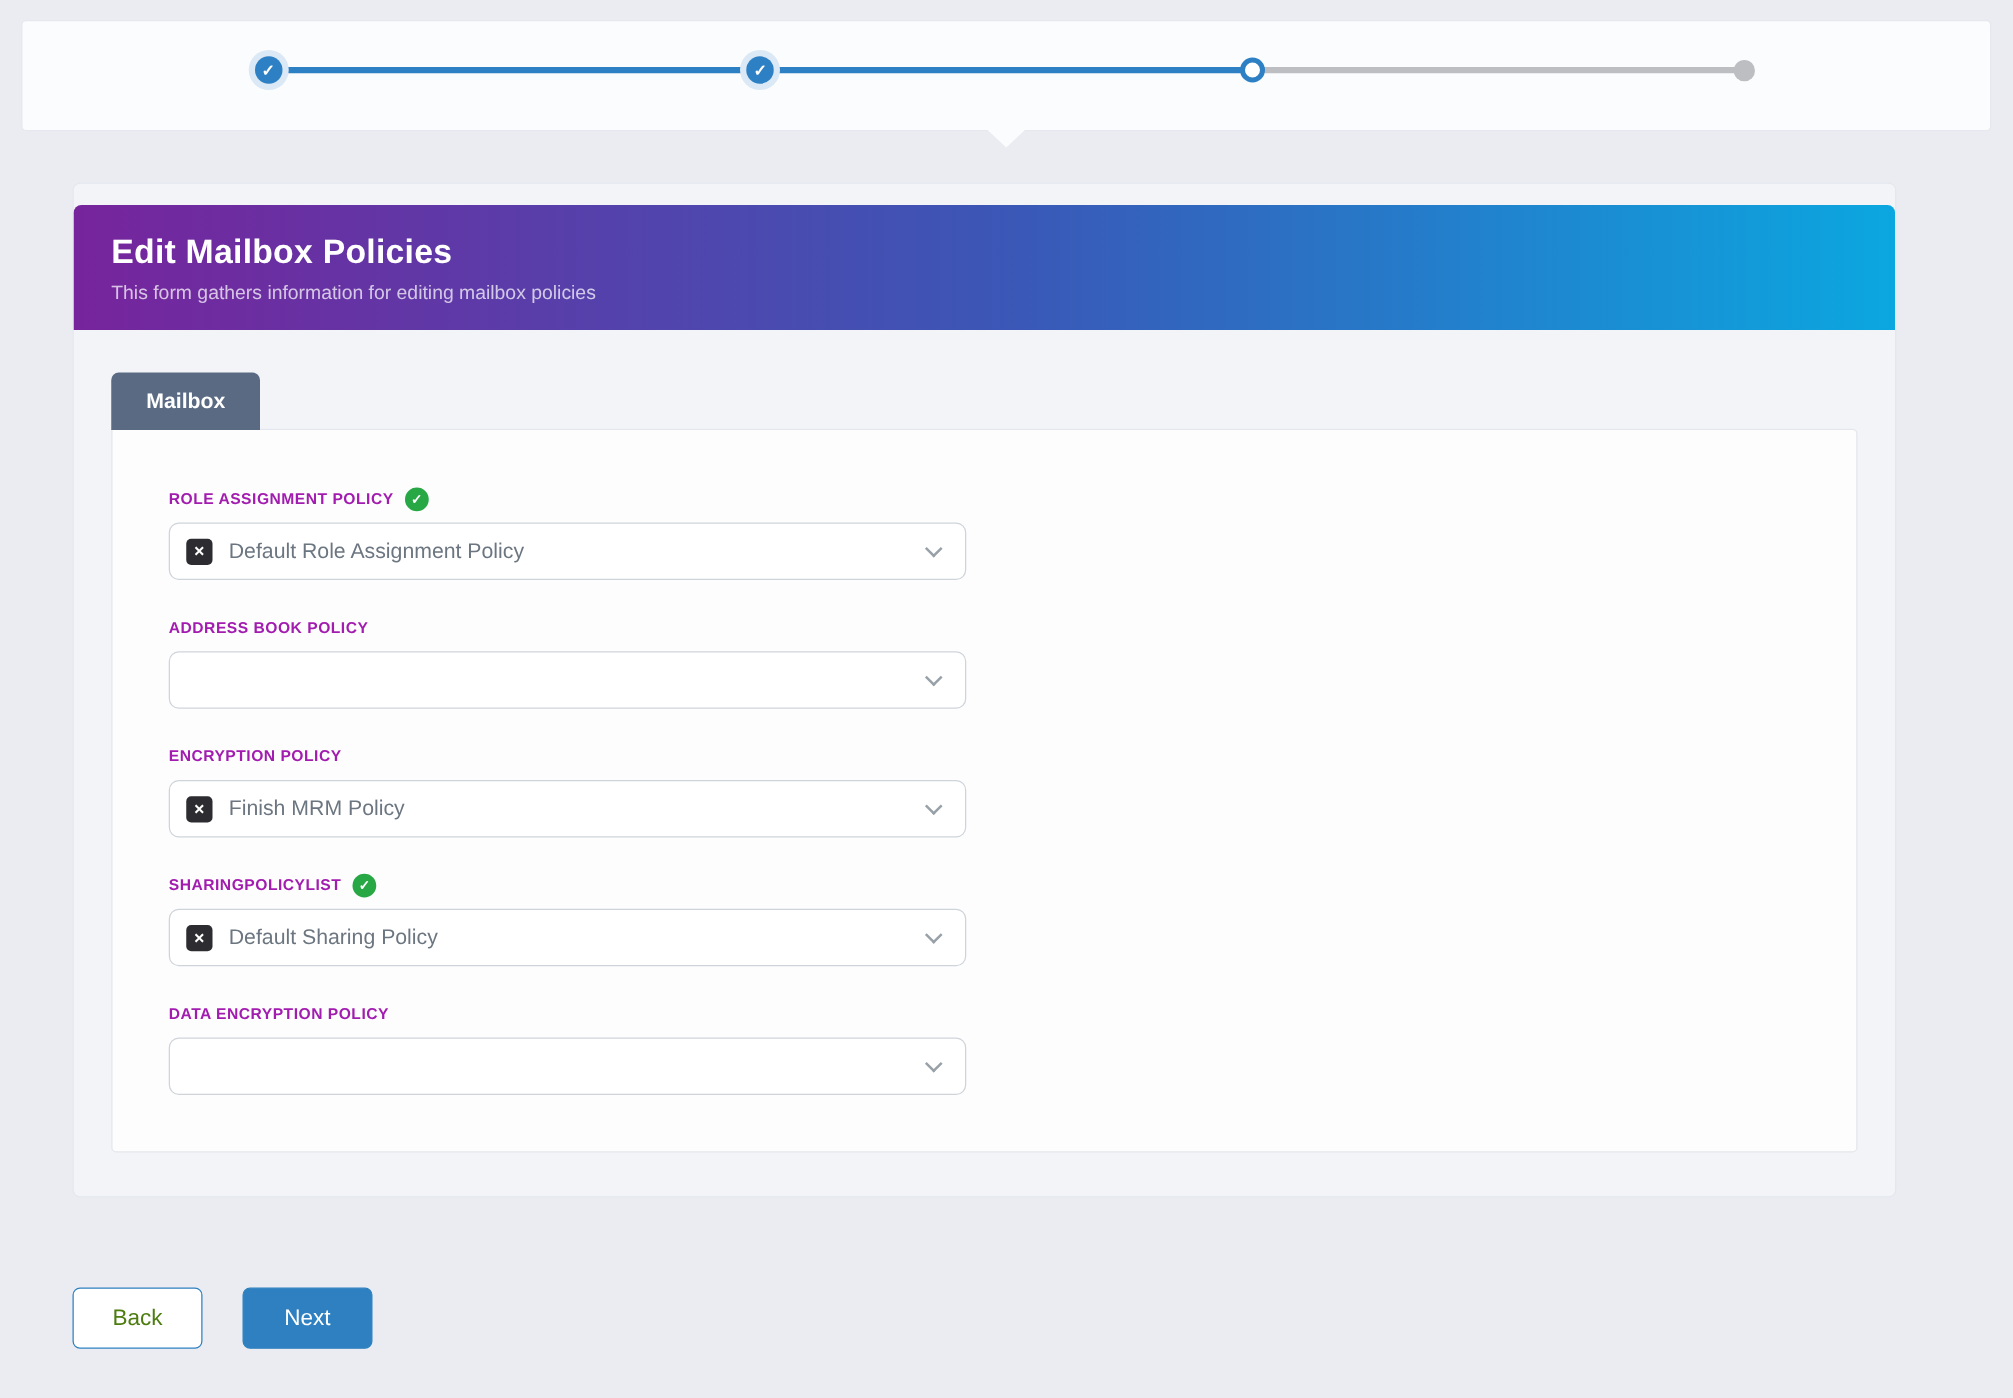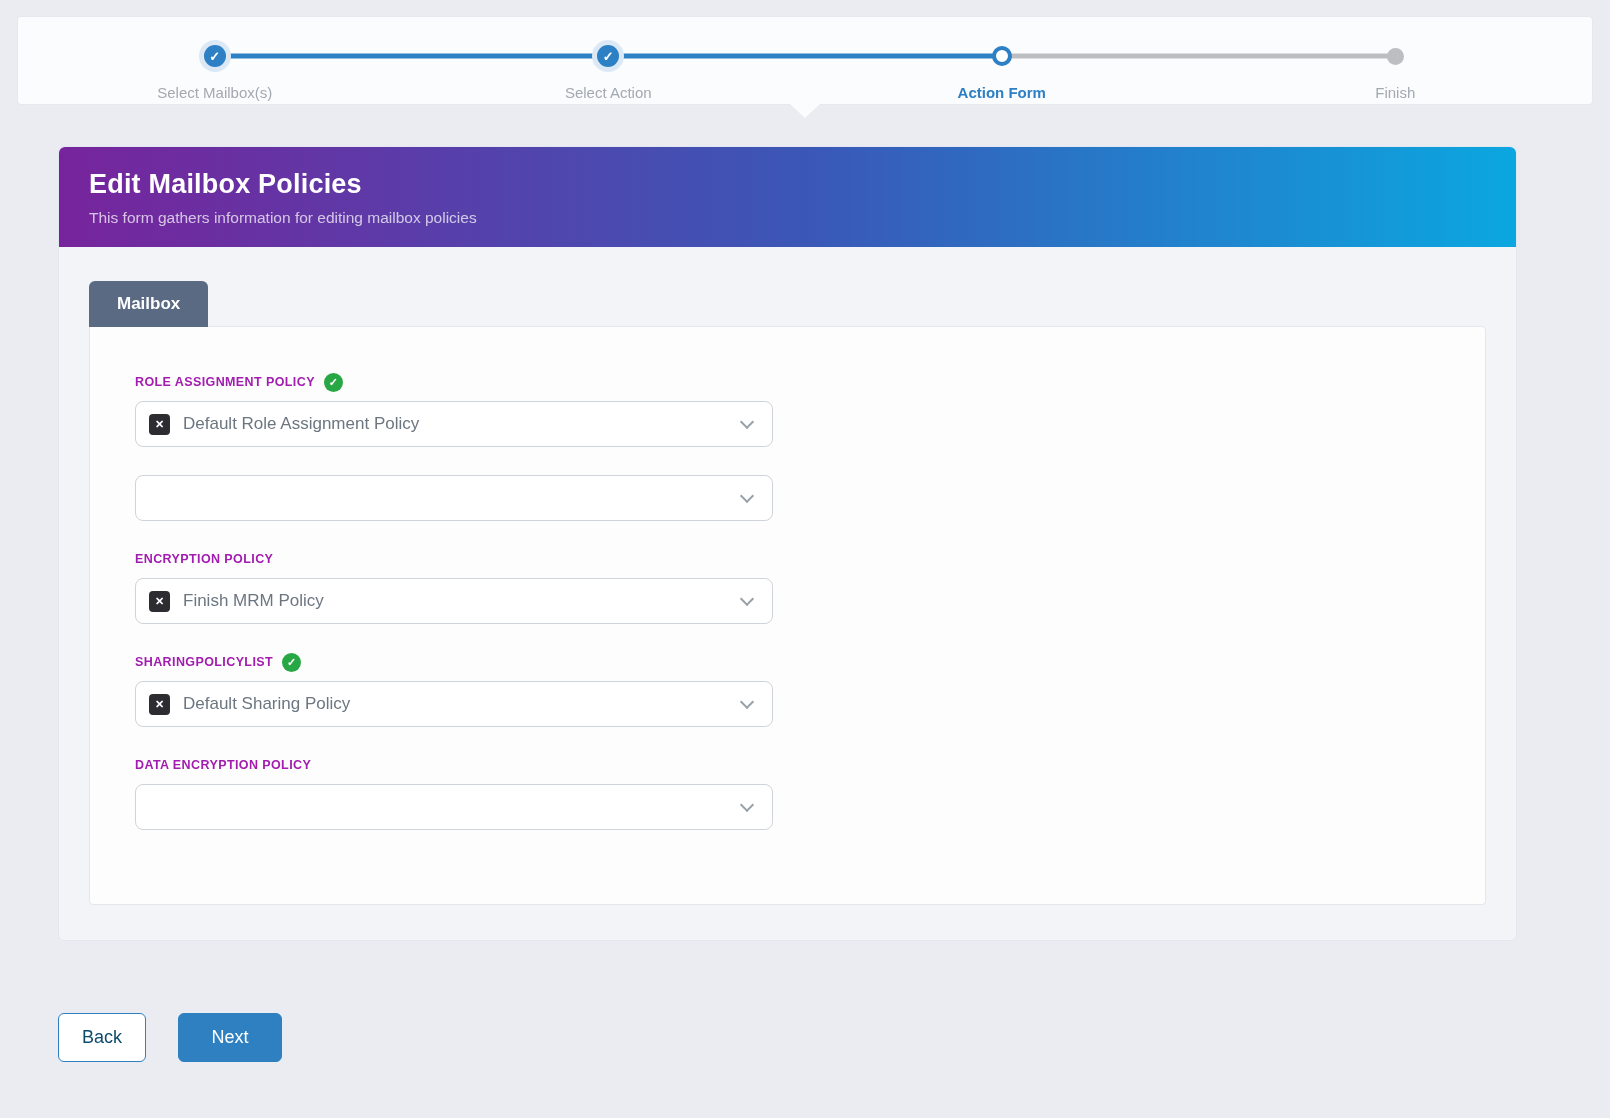--- a/index.html
+++ b/index.html
@@ -73,20 +73,21 @@
     background: #f3f4f8;
     border: 1px solid #e4e7ee;
     border-radius: 6px;
   }
   .card-header {
     height: 100px;
     border-radius: 6px 6px 0 0;
     background: linear-gradient(90deg, #77249c 0%, #3a58b7 52%, #0ba7e0 100%);
     padding: 22px 30px 0 30px;
     color: #ffffff;
+    margin-top: 17px;
   }
   .card-title { font-size: 27px; font-weight: bold; letter-spacing: 0.2px; }
   .card-subtitle { margin-top: 9px; font-size: 15.5px; color: rgba(255,255,255,0.72); }
 
   .card-body { padding: 34px 30px 35px 30px; }
 
   .tab {
     display: inline-block;
     padding: 13px 28px;
     background: #5a6a83;
@@ -150,22 +151,22 @@
   }
 
   
   .actions { margin: 72px 0 0 58px; display: flex; gap: 32px; }
   .btn {
     height: 49px; border-radius: 6px;
     font-size: 18px; font-family: "Liberation Sans", sans-serif;
     cursor: pointer;
   }
   .btn-back {
-    width: 88px;
-    background: #ffffff; color: #0c4a6e;
+    width: 104px;
+    background: #ffffff; color: #4d7c0f;
     border: 1px solid #2e80c0;
   }
   .btn-next {
     width: 104px;
     background: #2e80c0; color: #ffffff;
     border: 1px solid #2e80c0;
   }
 </style>
 </head>
 <body>
@@ -183,26 +184,20 @@
         <div class="dot-completed">✓</div>
       </div>
       <div class="step-dot-cell">
         <div class="dot-active"></div>
       </div>
       <div class="step-dot-cell">
         <div class="dot-pending"></div>
       </div>
     </div>
   </div>
-  <div class="step-labels">
-    <div class="step-label">Select Mailbox(s)</div>
-    <div class="step-label">Select Action</div>
-    <div class="step-label active">Action Form</div>
-    <div class="step-label">Finish</div>
-  </div>
 </div>
 
 <div class="main-card">
   <div class="card-header">
     <div class="card-title">Edit Mailbox Policies</div>
     <div class="card-subtitle">This form gathers information for editing mailbox policies</div>
   </div>
 
   <div class="card-body">
     <div class="tab">Mailbox</div>
@@ -215,20 +210,24 @@
           <span class="valid-badge">✓</span>
         </div>
         <div class="select-box">
           <span class="tag-remove">✕</span>
           <span class="select-value">Default Role Assignment Policy</span>
           <span class="chevron"></span>
         </div>
       </div>
 
       <div class="field">
+        <div class="field-label-row">
+          <span class="field-label">ADDRESS BOOK POLICY</span>
+
+        </div>
         <div class="select-box">
 
           <span class="select-value"></span>
           <span class="chevron"></span>
         </div>
       </div>
 
       <div class="field">
         <div class="field-label-row">
           <span class="field-label">ENCRYPTION POLICY</span>

